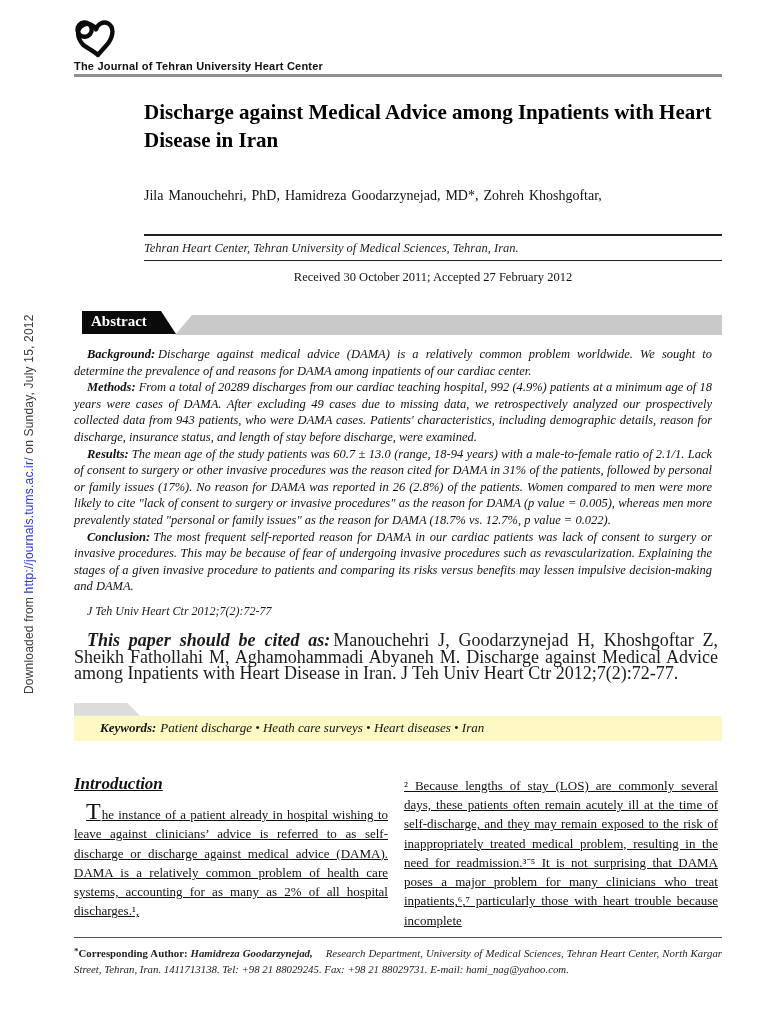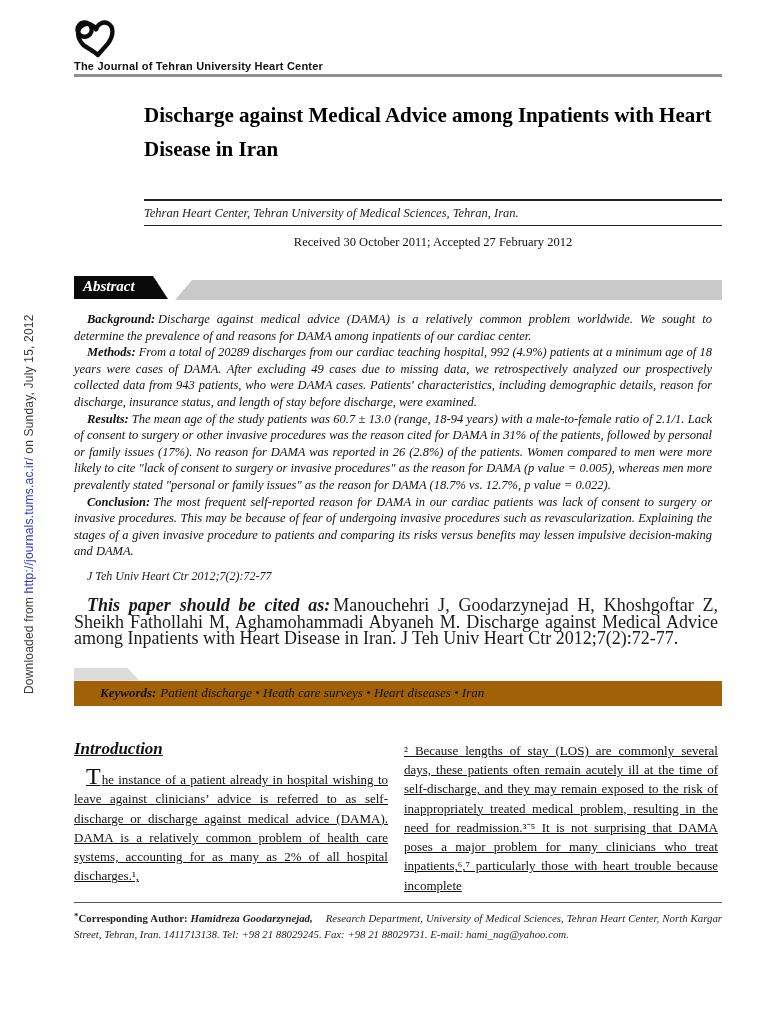--- a/index.html
+++ b/index.html
@@ -21,36 +21,36 @@
     font-weight: bold; font-size: 11px; color: #111;
     margin-top: 2px; letter-spacing: 0.2px;
   }
   .header-rule { margin-top: 2px; height: 3px; background: #909090; }
   .article-type { margin-top: 19px; text-align: center; font-size: 13.5px; color: #222; }
 
   
   .title-block { margin-left: 70px; }
   .paper-title {
     margin-top: 21px;
-    font-size: 21px; font-weight: bold; line-height: 34px;
+    font-size: 21px; font-weight: bold; line-height: 28px;
     max-width: 576px; color: #000;
   }
   .authors { margin-top: 33px; font-size: 14px; line-height: 18px; color: #111; word-spacing: 1.5px; }
   .aff-rule-top { margin-top: 29px; height: 2px; background: #222; }
   .affiliation { margin-top: 5px; font-style: italic; font-size: 12.5px; color: #222; }
   .aff-rule-bottom { margin-top: 4px; height: 1px; background: #222; }
   .received { margin-top: 9px; text-align: center; font-size: 12.5px; color: #111; }
 
   
   .abstract-banner { position: relative; margin-top: 26px; height: 23px; }
   .abstract-tab {
-    position: absolute; left: 0; top: 0; width: 94px; height: 23px;
+    position: absolute; left: 8px; top: 0; width: 94px; height: 23px;
     background: #0a0a0a;
     clip-path: polygon(0 0, calc(100% - 15px) 0, 100% 100%, 0 100%);
-    color: #fff; font-style: italic; font-weight: bold; font-size: 15px;
+    color: #fff; font-weight: bold; font-size: 15px;
     padding: 2px 0 0 9px;
   }
   .abstract-graybar {
     position: absolute; left: 101px; top: 4px; right: 0; height: 20px;
     background: #c9c9c9;
     clip-path: polygon(17px 0, 100% 0, 100% 100%, 0 100%);
   }
 
   
   .abstract-body { margin-top: 12px; font-style: italic; font-size: 12.5px; line-height: 16.6px; text-align: justify; color: #111; padding-right: 10px; }
@@ -60,21 +60,21 @@
   .citation { margin-top: 13px; font-size: 18px; line-height: 16.6px; text-align: justify; text-indent: 13px; padding-right: 4px; }
   .citation-lead { font-weight: bold; font-style: italic; margin-right: 3px; }
 
   
   .keywords-wrap { margin-top: 21px; }
   .keywords-tab {
     width: 66px; height: 13px; background: #dcdcdc;
     clip-path: polygon(0 0, calc(100% - 13px) 0, 100% 100%, 0 100%);
   }
   .keywords-bar {
-    height: 25px; background: #a16207;
+    height: 25px; background: #fef9c3;
     font-style: italic; font-size: 13px; color: #111;
     display: flex; align-items: center; padding-left: 26px; text-align: center;
   }
   .kw-lead { font-weight: bold; margin-right: 4px; }
 
   
   .intro-cols { margin-top: 33px; display: flex; gap: 16px; }
   .col { width: 314px; font-size: 13px; line-height: 19.3px; text-align: justify; color: #111; text-decoration: underline; }
   .intro-heading { font-style: italic; font-weight: bold; font-size: 17px; margin-bottom: 12px; }
   .intro-p { text-indent: 12px; }
@@ -115,20 +115,21 @@
       </g>
     </svg>
   </div>
 
   <div class="journal-name">The Journal of Tehran University Heart Center</div>
   <div class="header-rule"></div>
 
   <div class="title-block">
     <h1 class="paper-title">Discharge against Medical Advice among Inpatients with Heart Disease in Iran</h1>
     <div class="authors">
+      <div>Jila Manouchehri, PhD, Hamidreza Goodarzynejad, MD*, Zohreh Khoshgoftar,</div>
     </div>
     <div class="aff-rule-top"></div>
     <div class="affiliation">Tehran Heart Center, Tehran University of Medical Sciences, Tehran, Iran.</div>
     <div class="aff-rule-bottom"></div>
     <div class="received">Received 30 October 2011; Accepted 27 February 2012</div>
   </div>
 
   <div class="abstract-banner">
     <div class="abstract-tab">Abstract</div>
     <div class="abstract-graybar"></div>

